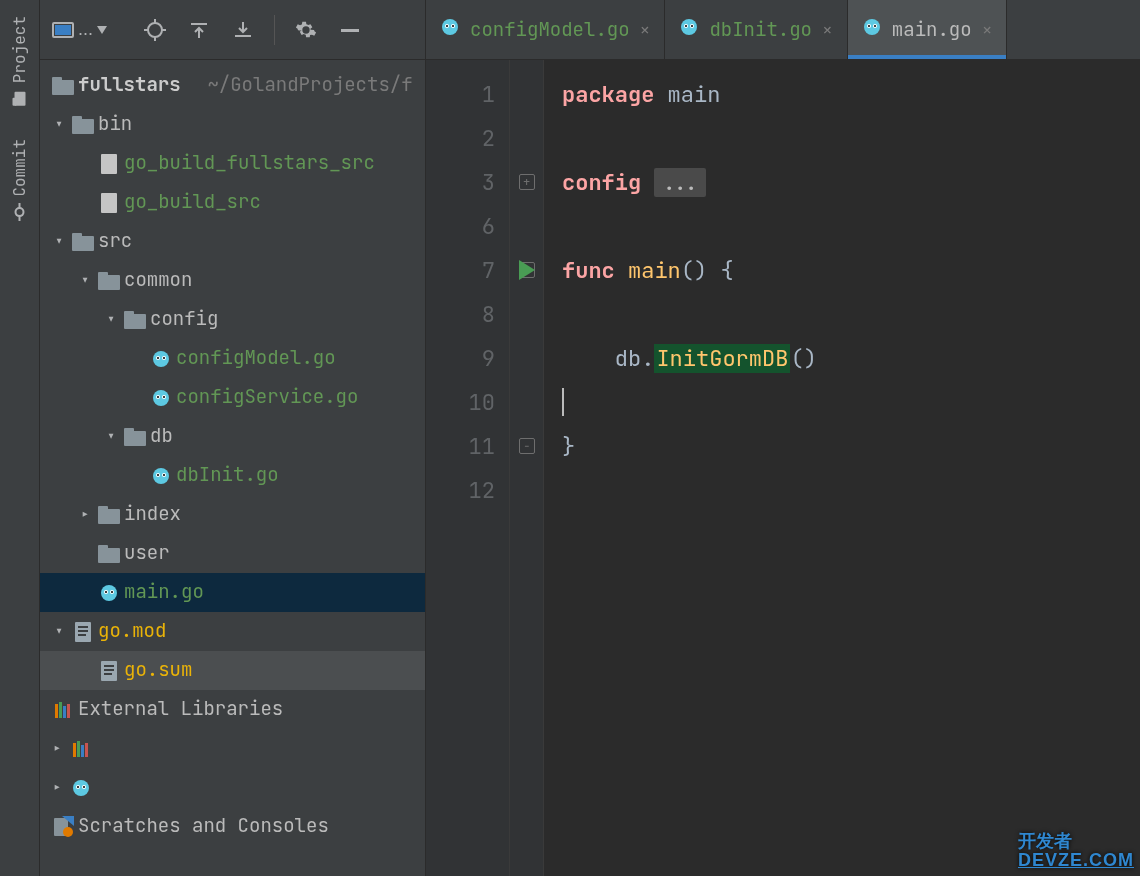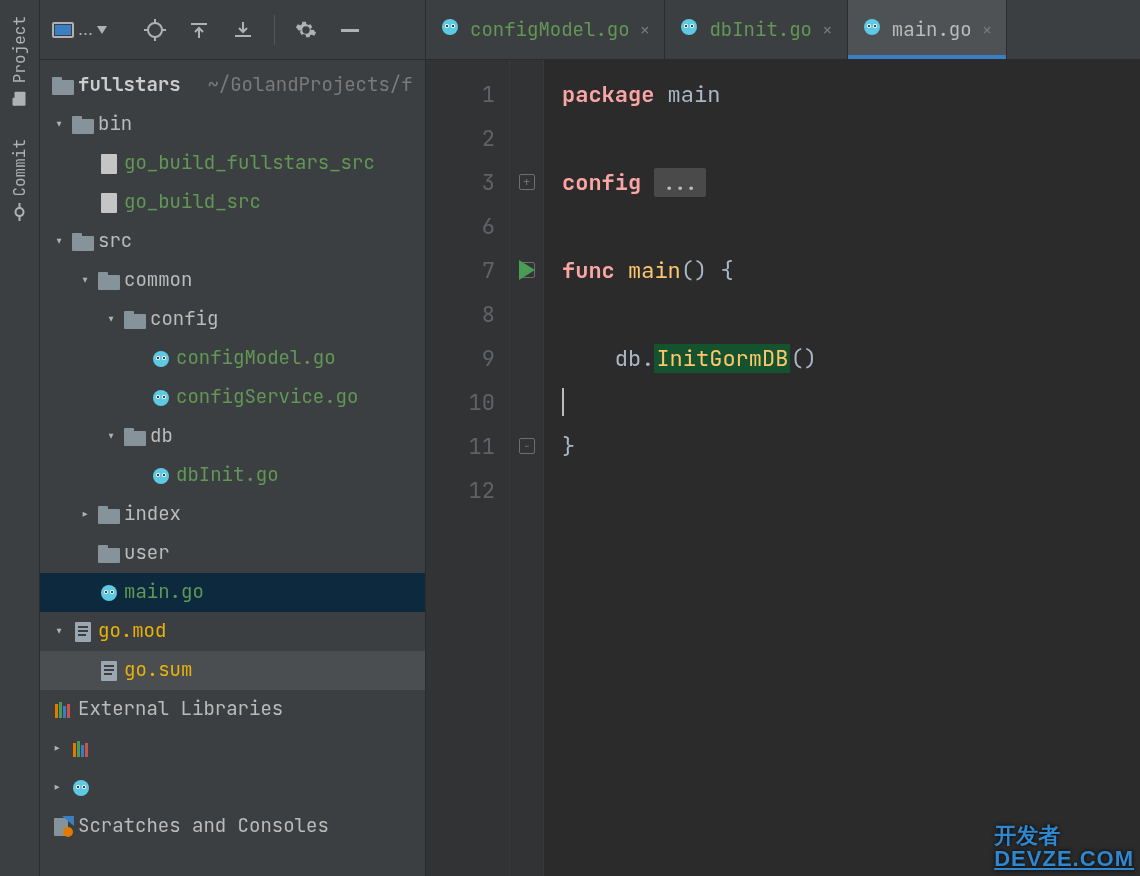--- a/index.html
+++ b/index.html
@@ -174,21 +174,21 @@
     border-radius:2px;
   }
   .hl-bg { background:#14532d; padding:0 2px;}
   .caret {
     display:inline-block; width:2px; height:28px; background:#BBBBBB; margin-right:4px;
   }
   .corner-watermark {
     position:fixed;
     right:6px;
     bottom:6px;
-    font-size:22px;
+    font-size:18px;
     font-family:"Arial","Microsoft YaHei",sans-serif;
     color:#2F87D0;
     text-shadow:0 0 4px #000;
     line-height:1.05;
     text-align:left;
     pointer-events:none;
     font-weight:700;
   }
   .corner-watermark .l2 { letter-spacing:1px;text-decoration:underline; }
 </style>

